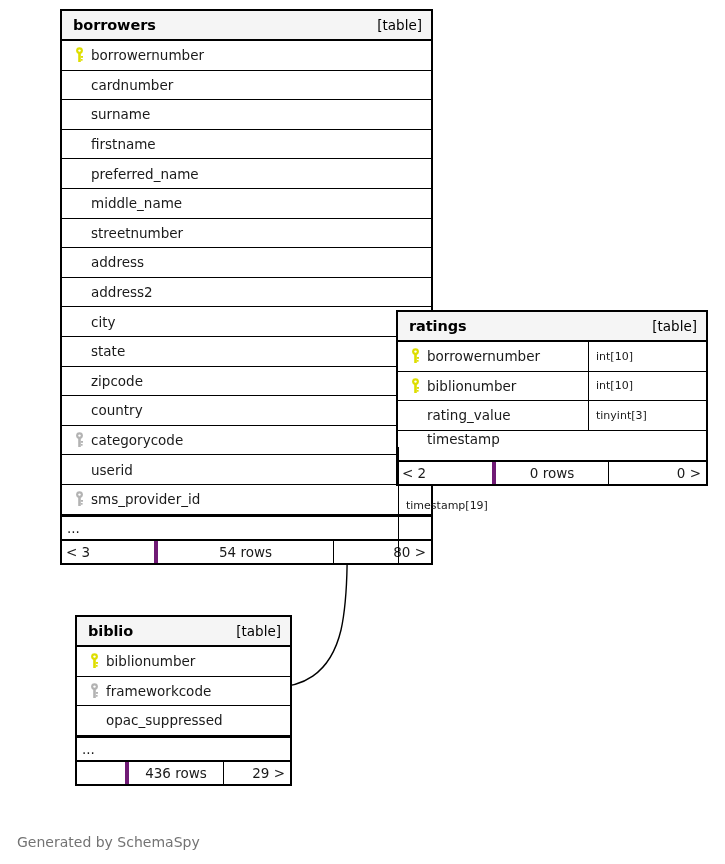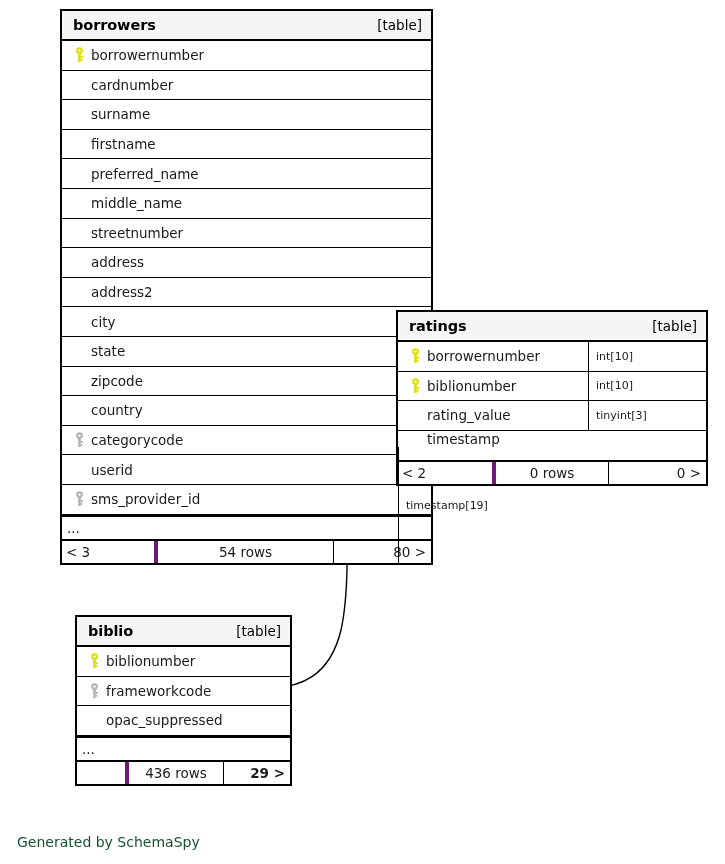--- a/index.html
+++ b/index.html
@@ -126,21 +126,21 @@
   .ft-left   { justify-content: flex-start; padding-left: 4px; }
   .ft-mid    { justify-content: center; border-left: 4px solid #701a75; border-right: 1px solid #000; }
   .ft-right  { justify-content: flex-end; padding-right: 5px; }
 
   
   #caption {
     position: absolute;
     left: 17px;
     top: 834px;
     font-size: 14px;
-    color: #14532d;
+    color: #737373;
   }
 </style>
 </head>
 <body>
 
 <div id="canvas">
 
   <svg id="edges" viewBox="0 0 725 864" width="725" height="864">
 
     <g>
@@ -425,19 +425,19 @@
           <span class="col-label">opac_suppressed</span>
         </div>
       </div>
 
       <div class="ellipsis-row rowsep-thick">...</div>
     </div>
 
     <div class="tbl-footer">
       <div class="ft-cell ft-left" style="flex:0 0 48px;"></div>
       <div class="ft-cell ft-mid" style="flex:1 1 auto;">436 rows</div>
-      <div class="ft-cell ft-right" style="flex:0 0 66px;font-weight:bold;">29 &gt;</div>
+      <div class="ft-cell ft-right" style="flex:0 0 66px;">29 &gt;</div>
     </div>
   </div>
 
   <div id="caption">Generated by SchemaSpy</div>
 
 </div>
 
 </body></html>

